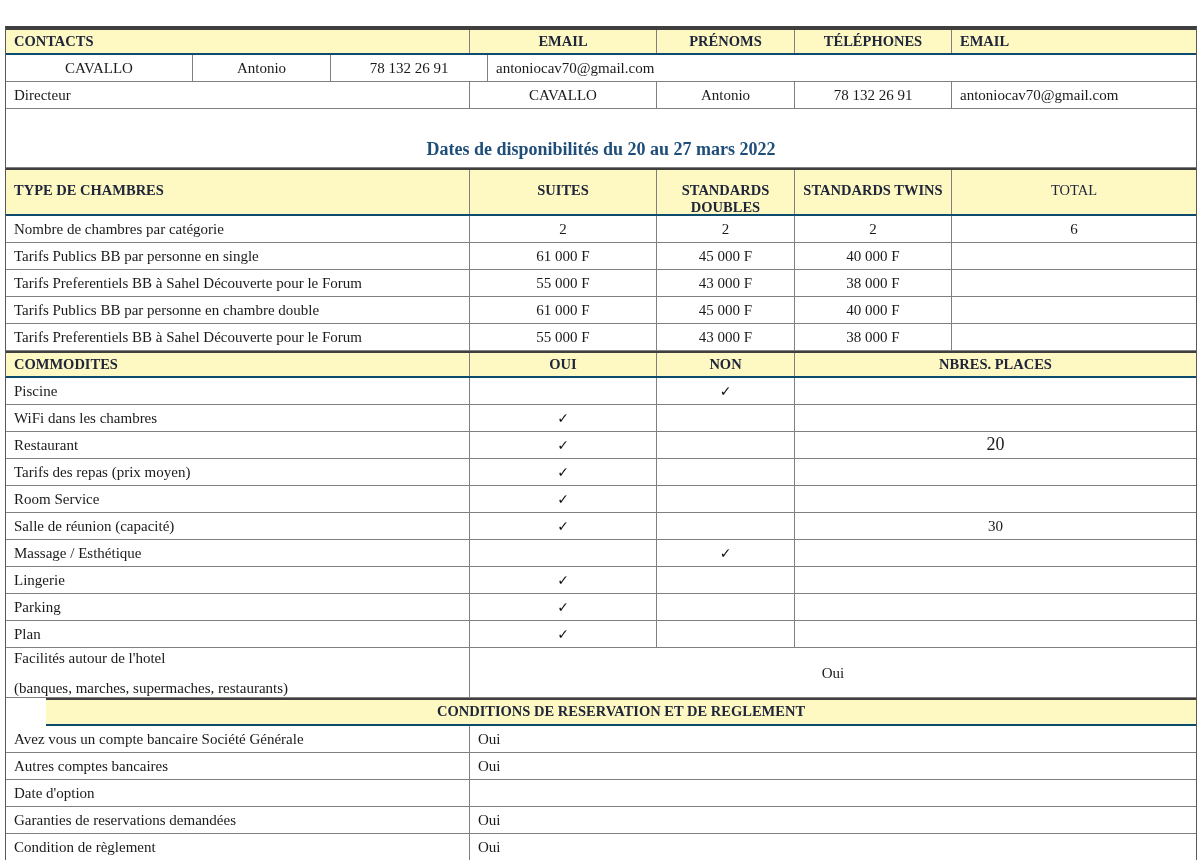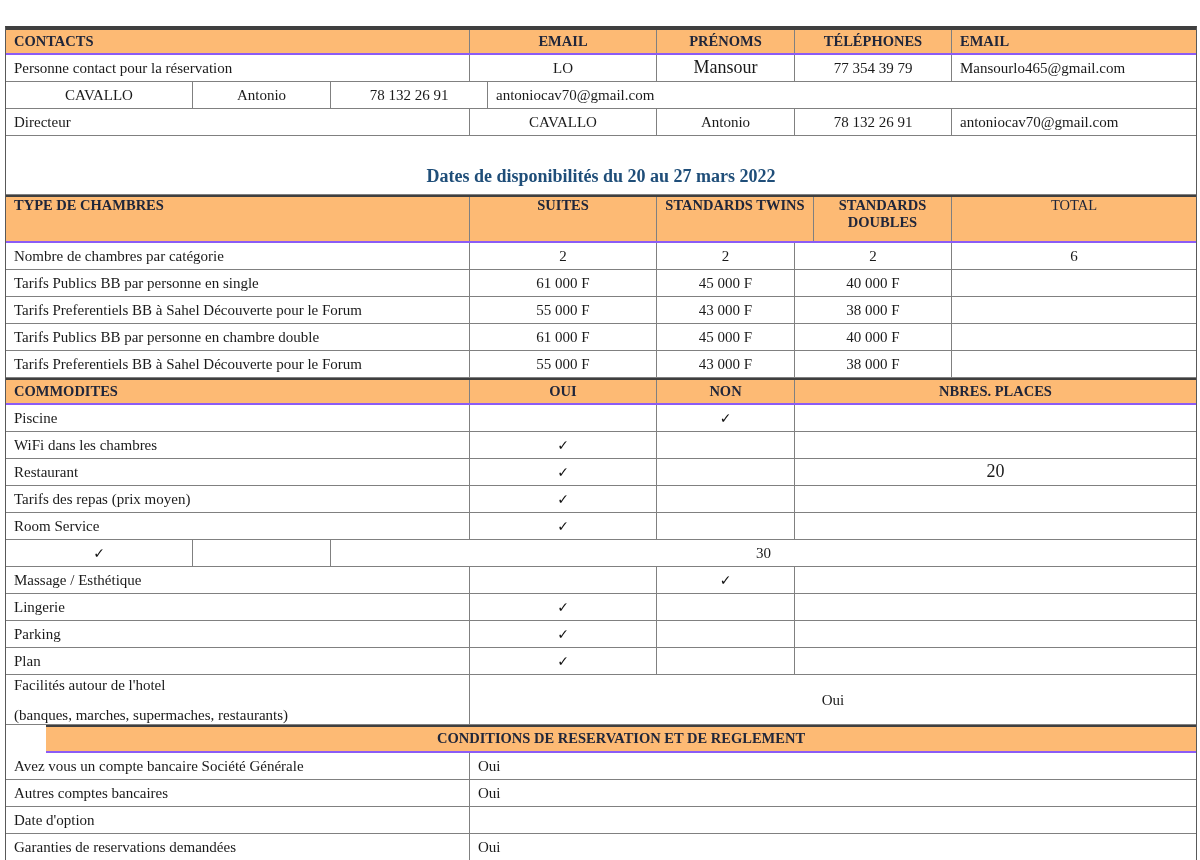--- a/index.html
+++ b/index.html
@@ -9,22 +9,22 @@
     -webkit-font-smoothing:antialiased;
   }
   .doc{
     position:absolute;left:5px;top:26px;width:1190px;
     border:1px solid #595959;border-top:2px solid #3f3f3f;
     box-sizing:content-box;
   }
   .row{display:flex;border-bottom:1px solid #808080;}
   .row:last-child{border-bottom:2px solid #4d4d4d;}
   .row.hdr{
-    background:#fdba74;
-    border-top:2px solid #3f3f3f;border-bottom:2px solid #8b5cf6;
+    background:#fef9c3;
+    border-top:2px solid #3f3f3f;border-bottom:2px solid #0c4a6e;
   }
   .cell{
     box-sizing:border-box;border-right:1px solid #808080;
     display:flex;align-items:center;padding:2px 8px;
     font-size:15px;line-height:1.2;overflow:hidden;
   }
   .cell:last-child{border-right:none;}
   
   .c-label{width:464px;}
   .c1{width:187px;}
@@ -39,21 +39,21 @@
   .h24{height:24px;margin-left:40px;}
   .h26{height:26px;}
   .h35{height:35px;margin-top:23px;}
   .h44{height:44px;}
   .h49{height:49px;}
   
   .left{justify-content:flex-start;text-align:left;}
   .center{justify-content:center;text-align:center;}
   .bold{font-weight:bold;}
   .hdr .cell{color:#20263a;font-size:14.5px;}
-  .v-top{align-items:flex-start;padding-top:0;}
+  .v-top{align-items:flex-start;padding-top:12px;}
   .title-cell{color:#1f4e79;font-weight:bold;font-size:18px;}
   .total-hdr{font-weight:normal;color:#2a3c5e;text-align:right;}
   .big-text{font-size:18px;}
   .check{font-family:"DejaVu Sans",sans-serif;font-size:14px;color:#111111;}
   .two-line{flex-direction:column;align-items:flex-start;justify-content:center;gap:12px;}
   .two-line span{display:block;}
 </style>
 </head>
 <body>
 
@@ -61,49 +61,42 @@
 
   <div class="row hdr h22">
     <div class="cell c-label left bold">CONTACTS</div>
     <div class="cell c1 center bold">EMAIL</div>
     <div class="cell c2 center bold">PRÉNOMS</div>
     <div class="cell c3 center bold">TÉLÉPHONES</div>
     <div class="cell c4 left bold">EMAIL</div>
   </div>
 
   <div class="row h26">
-    <div class="cell c-label left">Personne contact pour la réservation</div>
-    <div class="cell c1 center">LO</div>
-    <div class="cell c2 center big-text">Mansour</div>
-    <div class="cell c3 center">77 354 39 79</div>
-    <div class="cell c4 left">Mansourlo465@gmail.com</div>
-  </div>
-  <div class="row h26">
     <div class="cell c1 center">CAVALLO</div>
     <div class="cell c2 center">Antonio</div>
     <div class="cell c3 center">78 132 26 91</div>
     <div class="cell c4 left">antoniocav70@gmail.com</div>
   </div>
   <div class="row h26">
     <div class="cell c-label left">Directeur</div>
     <div class="cell c1 center">CAVALLO</div>
     <div class="cell c2 center">Antonio</div>
     <div class="cell c3 center">78 132 26 91</div>
     <div class="cell c4 left">antoniocav70@gmail.com</div>
   </div>
 
   <div class="row h35">
     <div class="cell full center title-cell">Dates de disponibilités du 20 au 27 mars 2022</div>
   </div>
 
   <div class="row hdr h44">
     <div class="cell c-label left bold v-top">TYPE DE CHAMBRES</div>
     <div class="cell c1 center bold v-top">SUITES</div>
+    <div class="cell c2 center bold v-top">STANDARDS DOUBLES</div>
     <div class="cell c3 center bold v-top">STANDARDS TWINS</div>
-    <div class="cell c2 center bold v-top">STANDARDS DOUBLES</div>
     <div class="cell c4 center total-hdr v-top">TOTAL</div>
   </div>
 
   <div class="row h26">
     <div class="cell c-label left">Nombre de chambres par catégorie</div>
     <div class="cell c1 center">2</div>
     <div class="cell c2 center">2</div>
     <div class="cell c3 center">2</div>
     <div class="cell c4 center">6</div>
   </div>
@@ -167,20 +160,21 @@
     <div class="cell c2 center check"></div>
     <div class="cell c34 center"></div>
   </div>
   <div class="row h26">
     <div class="cell c-label left">Room Service</div>
     <div class="cell c1 center check">✓</div>
     <div class="cell c2 center check"></div>
     <div class="cell c34 center"></div>
   </div>
   <div class="row h26">
+    <div class="cell c-label left">Salle de réunion (capacité)</div>
     <div class="cell c1 center check">✓</div>
     <div class="cell c2 center check"></div>
     <div class="cell c34 center">30</div>
   </div>
   <div class="row h26">
     <div class="cell c-label left">Massage / Esthétique</div>
     <div class="cell c1 center check"></div>
     <div class="cell c2 center check">✓</div>
     <div class="cell c34 center"></div>
   </div>

